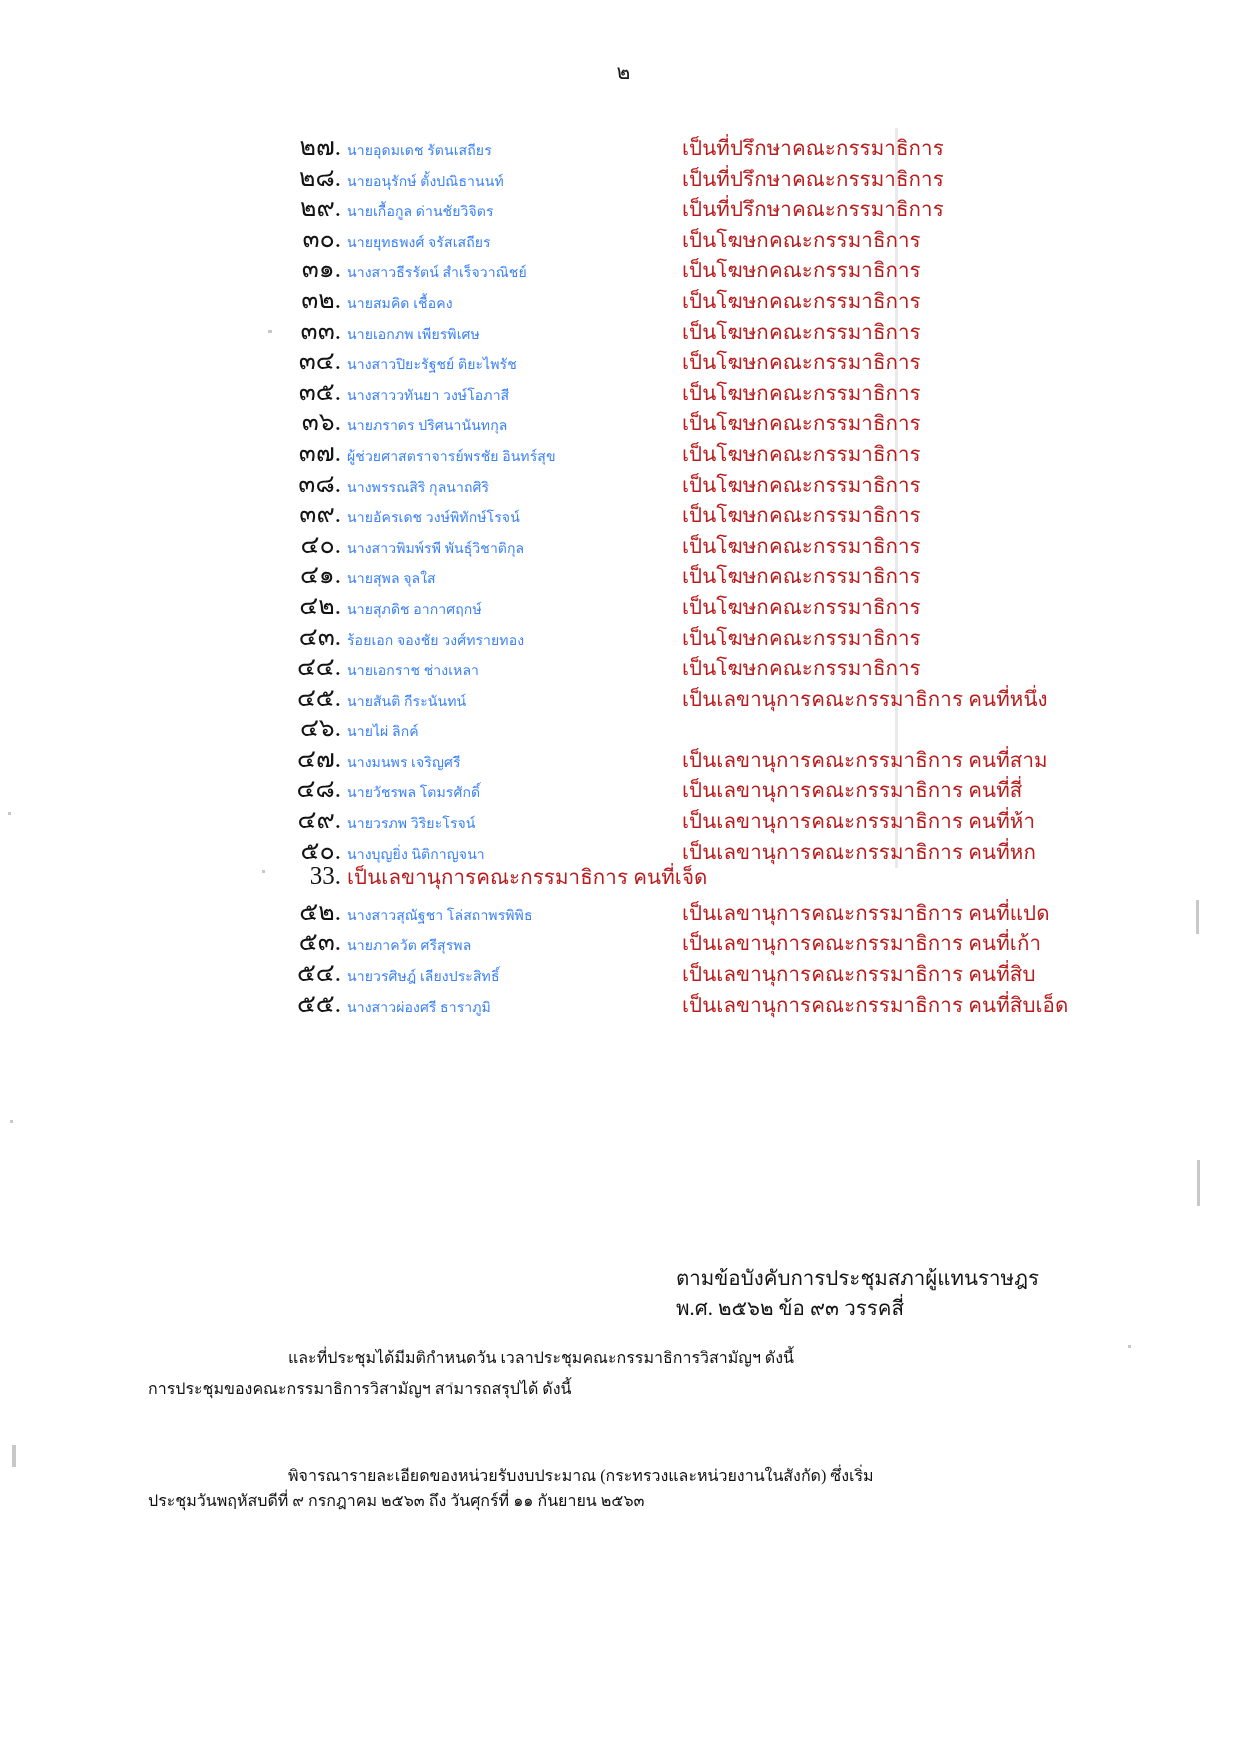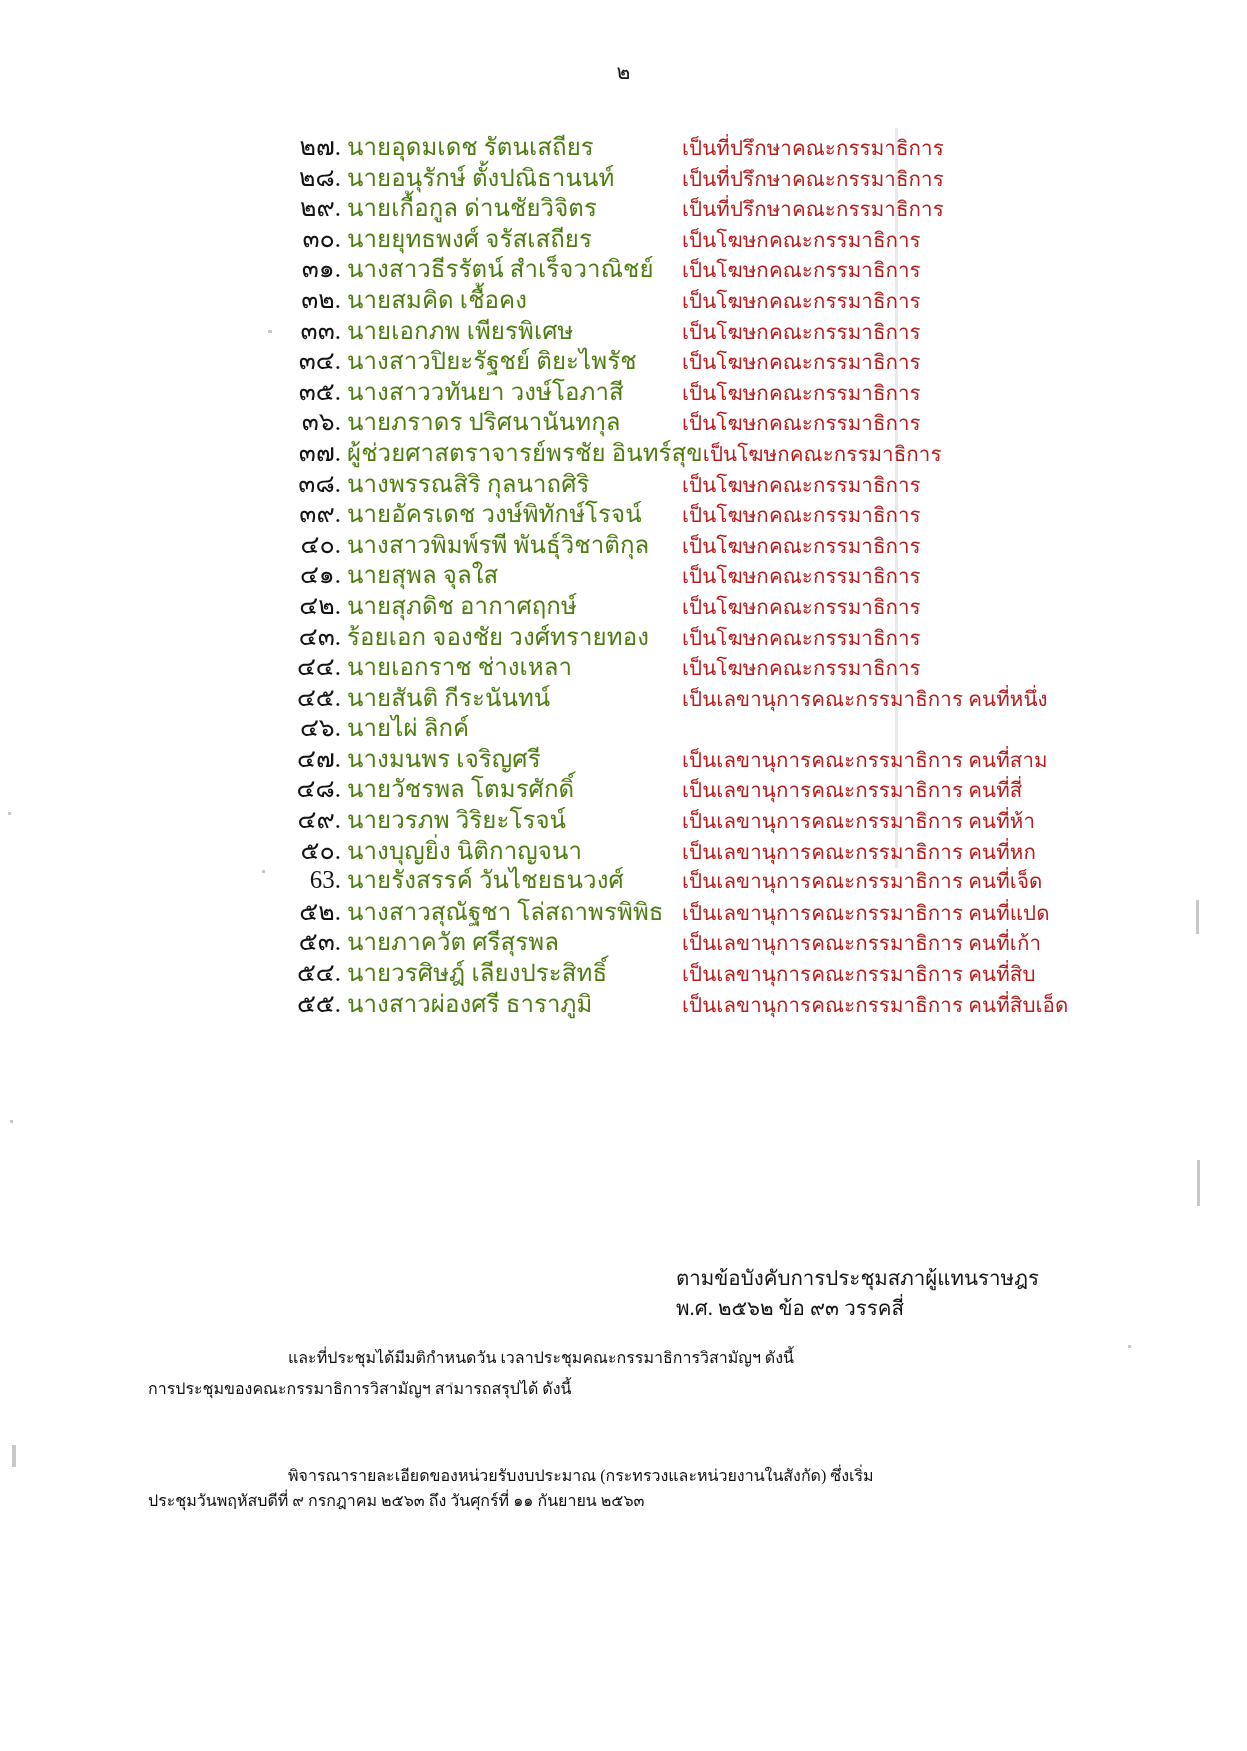--- a/index.html
+++ b/index.html
@@ -53,22 +53,22 @@
   }
   .roster-num {
     flex: 0 0 46px;
     text-align: right;
     font-size: 25px;
     color: #141414;
     padding-right: 6px;
   }
   .roster-name {
     flex: 0 0 335px;
-    font-size: 24px;
-    color: #4d7c0f;
+    font-size: 14px;
+    color: #3b82f6;
     letter-spacing: 0.1px;
   }
   .roster-role {
     flex: 1 1 auto;
     font-size: 20.5px;
     color: #b91c1c;
     letter-spacing: 0.1px;
   }
 
   .role-cont {
@@ -224,22 +224,21 @@
       <span class="roster-num">๔๙.</span>
       <span class="roster-name">นายวรภพ  วิริยะโรจน์</span>
       <span class="roster-role">เป็นเลขานุการคณะกรรมาธิการ คนที่ห้า</span>
     </div>
     <div class="roster-row">
       <span class="roster-num">๕๐.</span>
       <span class="roster-name">นางบุญยิ่ง  นิติกาญจนา</span>
       <span class="roster-role">เป็นเลขานุการคณะกรรมาธิการ คนที่หก</span>
     </div>
     <div class="roster-row">
-      <span class="roster-num">63.</span>
-      <span class="roster-name">นายรังสรรค์  วันไชยธนวงศ์</span>
+      <span class="roster-num">33.</span>
       <span class="roster-role">เป็นเลขานุการคณะกรรมาธิการ คนที่เจ็ด</span>
     </div>
     <div class="roster-row">
       <span class="roster-num">๕๒.</span>
       <span class="roster-name">นางสาวสุณัฐชา  โล่สถาพรพิพิธ</span>
       <span class="roster-role">เป็นเลขานุการคณะกรรมาธิการ คนที่แปด</span>
     </div>
     <div class="roster-row">
       <span class="roster-num">๕๓.</span>
       <span class="roster-name">นายภาควัต  ศรีสุรพล</span>

